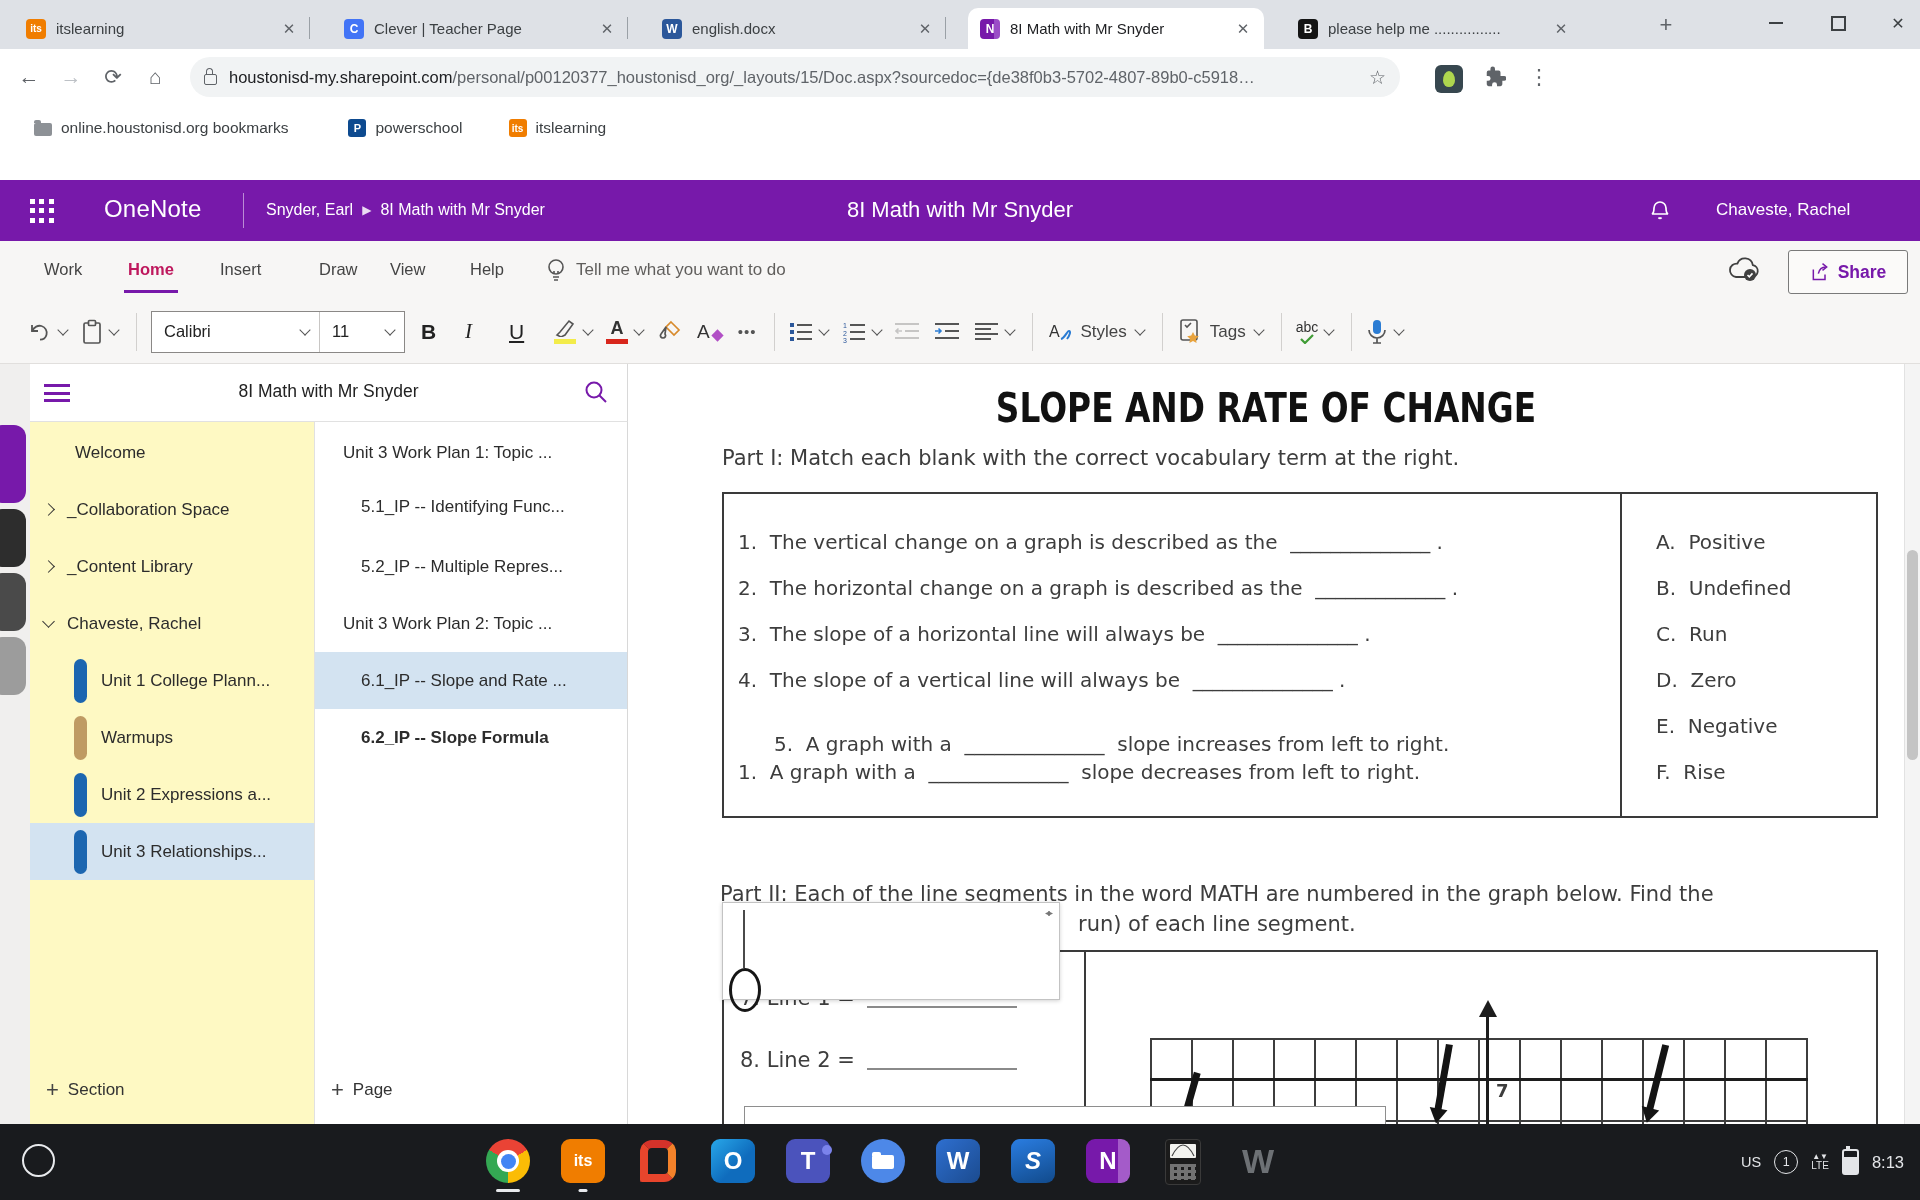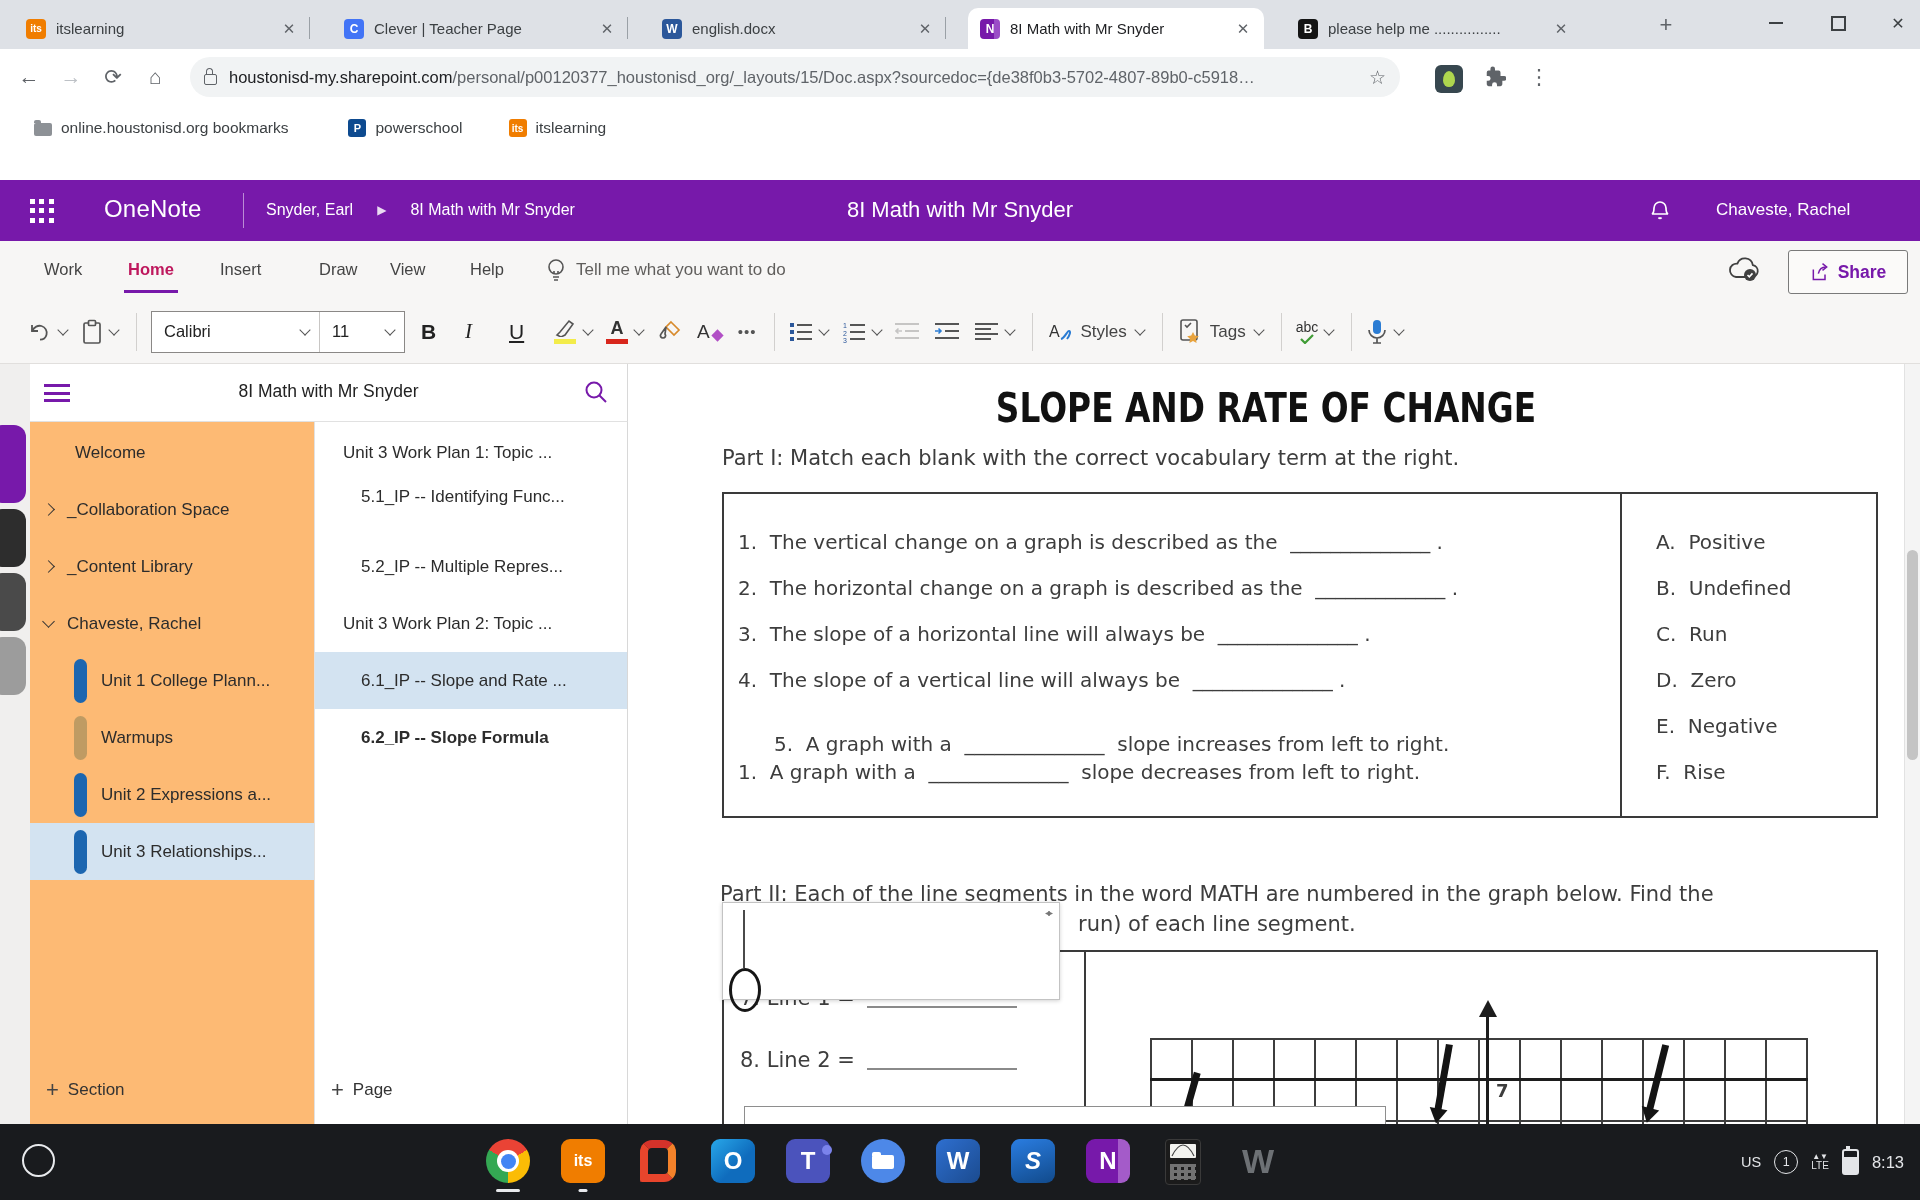--- a/index.html
+++ b/index.html
@@ -27,21 +27,21 @@
   .bm{display:flex;align-items:center;gap:9px;font-size:15.5px;color:#3c4043;margin-left:34px;cursor:pointer;}
   .bm-ic{width:18px;height:18px;border-radius:3px;color:#fff;font-weight:bold;font-size:10px;display:flex;align-items:center;justify-content:center;}
   .folder{width:18px;height:13px;background:#8d9196;border-radius:2px;position:relative;margin-top:3px;}
   .folder:before{content:"";position:absolute;top:-3px;left:0;width:7px;height:3px;background:#8d9196;border-radius:2px 2px 0 0;}
   
   .onheader{position:absolute;left:0;top:180px;width:1920px;height:61px;background:#7719aa;color:#fff;}
   .waffle{position:absolute;left:30px;top:19px;width:24px;height:24px;display:grid;grid-template-columns:repeat(3,1fr);gap:4px;cursor:pointer;}
   .waffle i{background:#fff;width:5px;height:5px;}
   .onh-app{position:absolute;left:104px;top:15px;font-size:24px;font-weight:400;letter-spacing:.2px;}
   .onh-div{position:absolute;left:243px;top:13px;width:1px;height:35px;background:rgba(255,255,255,.5);}
-  .crumb{position:absolute;left:266px;top:21px;font-size:16px;display:flex;gap:24px;align-items:center;white-space:nowrap;}
+  .crumb{position:absolute;left:266px;top:21px;font-size:16px;display:flex;gap:9px;align-items:center;white-space:nowrap;}
   .onh-title{position:absolute;left:660px;top:17px;width:600px;text-align:center;font-size:22px;}
   .onh-user{position:absolute;left:1716px;top:20px;font-size:17px;}
   
   .onmenu{position:absolute;left:0;top:241px;width:1920px;height:59px;background:#f7f6f5;}
   .menuitem{font-size:16.5px;color:#444;padding:0 2px;cursor:pointer;position:absolute;top:19px;}
   .menuitem.active{color:#be185d;font-weight:bold;}
   .menuitem.active:after{content:"";position:absolute;left:-2px;right:-2px;bottom:-14px;height:3.5px;background:#7719aa;}
   .tellme{position:absolute;left:576px;top:19px;font-size:17px;color:#605e5c;}
   .sharebtn{position:absolute;left:1788px;top:9px;width:118px;height:42px;border:1px solid #7a7a7a;border-radius:3px;background:#fbfaf9;display:flex;align-items:center;justify-content:center;gap:8px;color:#7719aa;font-size:17.5px;font-weight:bold;cursor:pointer;}
   .ontoolbar{position:absolute;left:0;top:300px;width:1920px;height:64px;background:#f7f6f5;border-bottom:1px solid #e1dfdd;display:flex;align-items:center;padding-left:26px;box-sizing:border-box;}
@@ -57,21 +57,21 @@
   .tblabel{font-size:17px;color:#444;margin:0 2px 0 7px;}
   .disabled{opacity:.38;}
   
   .onbody{position:absolute;left:0;top:364px;width:1920px;height:760px;background:#fff;}
   .gutter{position:absolute;left:0;top:0;width:30px;height:760px;background:#f0efee;}
   .minitab{position:absolute;left:-10px;width:36px;border-radius:12px;}
   .paneheader{position:absolute;left:30px;top:0;width:598px;height:58px;background:#fff;border-bottom:1px solid #e1e1e1;border-right:1px solid #d8d8d8;box-sizing:border-box;}
   .hamb{position:absolute;left:14px;top:20px;width:26px;cursor:pointer;}
   .hamb i{display:block;height:3px;background:#7719aa;margin-bottom:4.5px;}
   .ph-title{position:absolute;left:0;right:0;top:17px;text-align:center;font-size:17.5px;color:#222;}
-  .nbpane{position:absolute;left:30px;top:58px;width:285px;height:702px;background:#fdba74;border-right:1px solid #e1e1e1;box-sizing:border-box;}
+  .nbpane{position:absolute;left:30px;top:58px;width:285px;height:702px;background:#fef9c3;border-right:1px solid #e1e1e1;box-sizing:border-box;}
   .pgpane{position:absolute;left:315px;top:58px;width:313px;height:702px;background:#fff;border-right:1px solid #d8d8d8;box-sizing:border-box;}
   .navrow{position:absolute;left:0;width:100%;height:57px;display:flex;align-items:center;font-size:17px;color:#2c2c2c;cursor:pointer;box-sizing:border-box;}
   .navrow.sel{background:#d3e3f1;}
   .nchev{width:8px;height:8px;border-right:1.8px solid #333;border-bottom:1.8px solid #333;display:inline-block;flex:none;}
   .nchev.closed{transform:rotate(-45deg);}
   .nchev.open{transform:rotate(45deg);}
   .secbar{width:13px;height:44px;border-radius:7px;flex:none;}
   .addrow{position:absolute;left:0;bottom:12px;height:44px;display:flex;align-items:center;font-size:17px;color:#333;cursor:pointer;}
   .plus{font-size:22px;color:#444;margin-right:9px;font-weight:400;}
   
@@ -477,21 +477,21 @@
       <div class="addrow" style="padding-left:16px;">
           <span class="plus">+</span>
           <span>Section</span>
         </div>
     </div>
 
     <div class="pgpane">
       <div class="navrow" style="top:2px;padding-left:28px;">
           <span>Unit 3 Work Plan 1: Topic ...</span>
         </div>
-      <div class="navrow" style="top:46px;padding-left:46px;">
+      <div class="navrow" style="top:56px;padding-left:46px;">
           <span>5.1_IP -- Identifying Func...</span>
         </div>
       <div class="navrow" style="top:116px;padding-left:46px;">
           <span>5.2_IP -- Multiple Repres...</span>
         </div>
       <div class="navrow" style="top:173px;padding-left:28px;">
           <span>Unit 3 Work Plan 2: Topic ...</span>
         </div>
       <div class="navrow sel" style="top:230px;padding-left:46px;">
           <span>6.1_IP -- Slope and Rate ...</span>

